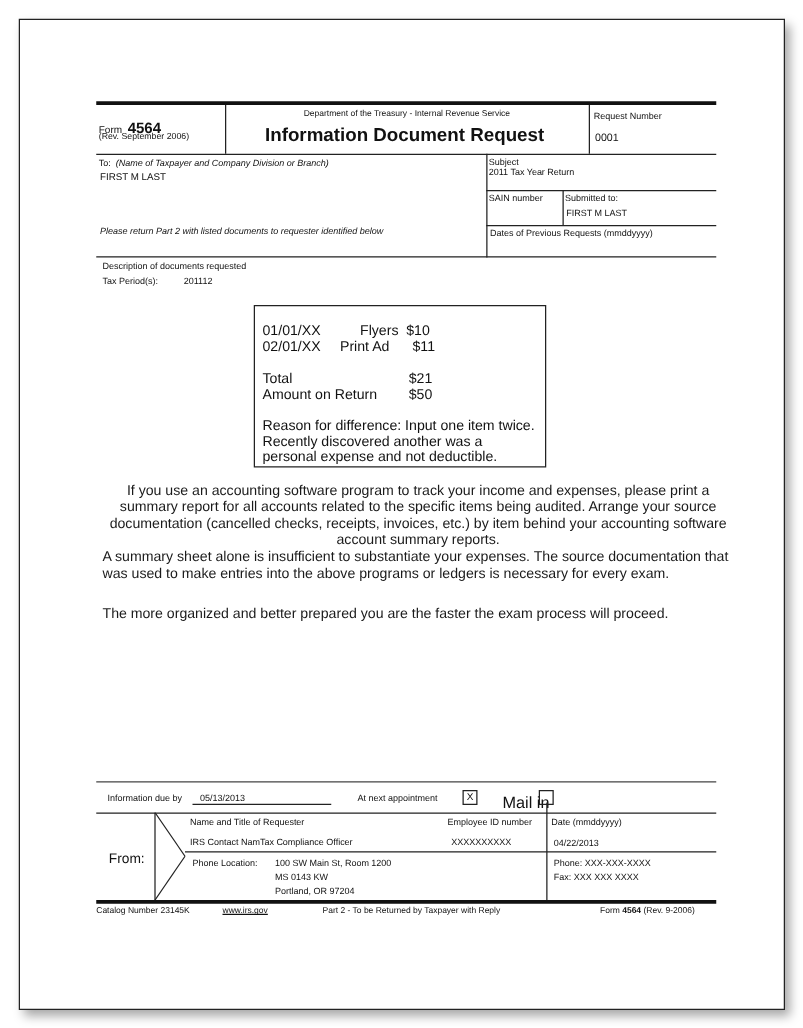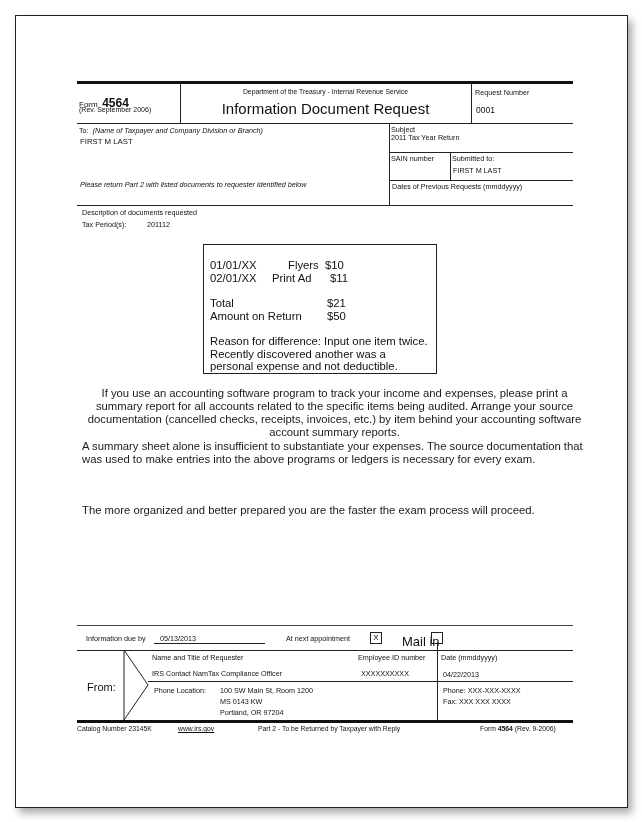--- a/index.html
+++ b/index.html
@@ -23,21 +23,21 @@
 
 <div class="abs" style="left:77px;top:81px;width:496px;height:3px;background:#111;"></div>
 
 <div class="abs" style="left:79px;top:93px;">
   <span style="font-size:8px;">Form</span>
   <span style="font-size:12px;font-weight:bold;">4564</span>
 </div>
 <div class="abs tiny" style="left:79px;top:106px;">(Rev. September 2006)</div>
 <div class="vl" style="left:180px;top:84px;height:39px;"></div>
 <div class="abs tiny" style="left:180px;width:291px;top:88px;text-align:center;font-size:6.8px;">Department of the Treasury -  Internal Revenue Service</div>
-<div class="abs" style="left:180px;width:291px;top:100px;text-align:center;font-size:15px;font-weight:normal;">Information Document Request</div>
+<div class="abs" style="left:180px;width:291px;top:100px;font-size:15px;font-weight:bold;padding-left:32px;">Information Document Request</div>
 <div class="vl" style="left:471px;top:84px;height:39px;"></div>
 <div class="abs tiny" style="left:475px;top:88px;font-size:7.2px;">Request Number</div>
 <div class="abs small" style="left:476px;top:105px;font-size:8.5px;">0001</div>
 <div class="hl" style="left:77px;top:123px;width:496px;"></div>
 
 <div class="abs tiny" style="left:79px;top:126px;font-size:7.2px;">
   <span>To:</span>&nbsp;
   <span class="it">(Name of Taxpayer and Company Division or Branch)</span>
 </div>
 <div class="abs small" style="left:80px;top:137px;font-size:7.8px;">FIRST M LAST</div>
@@ -69,21 +69,21 @@
 <div class="amt" style="left:210px;top:297px;">Total</div>
 <div class="amt" style="left:327px;top:297px;">$21</div>
 <div class="amt" style="left:210px;top:310px;">Amount on Return</div>
 <div class="amt" style="left:327px;top:310px;">$50</div>
 <div class="amt" style="left:210px;top:335px;">Reason for difference: Input one item twice.</div>
 <div class="amt" style="left:210px;top:348px;">Recently discovered another was a</div>
 <div class="amt" style="left:210px;top:360px;">personal expense and not deductible.</div>
 
 <div class="para" style="top:387px;text-align:center;">If you use an accounting software program to track your income and expenses, please print a summary report for all accounts related to the specific items being audited. Arrange your source documentation (cancelled checks, receipts, invoices, etc.) by item behind your accounting software account summary reports.</div>
 <div class="para" style="top:440px;">A summary sheet alone is insufficient to substantiate your expenses. The source documentation that was used to make entries into the above programs or ledgers is necessary for every exam.</div>
-<div class="para" style="top:504px;">The more organized and better prepared you are the faster the exam process will proceed.</div>
+<div class="para" style="top:485px;">The more organized and better prepared you are the faster the exam process will proceed.</div>
 
 <div class="abs" style="left:77px;top:625px;width:496px;height:1px;background:#444;"></div>
 <div class="abs tiny" style="left:86px;top:634px;font-size:7.2px;">Information due by</div>
 <div class="abs tiny" style="left:154px;top:634px;width:105px;border-bottom:1px solid #222;font-size:7.2px;padding-left:6px;height:9px;">
   <span>05/13/2013</span>
 </div>
 <div class="abs tiny" style="left:286px;top:634px;font-size:7.2px;">At next appointment</div>
 <div class="abs" style="left:370px;top:632px;width:10px;height:10px;border:1px solid #222;font-size:8px;line-height:10px;text-align:center;">
   <span>X</span>
 </div>

